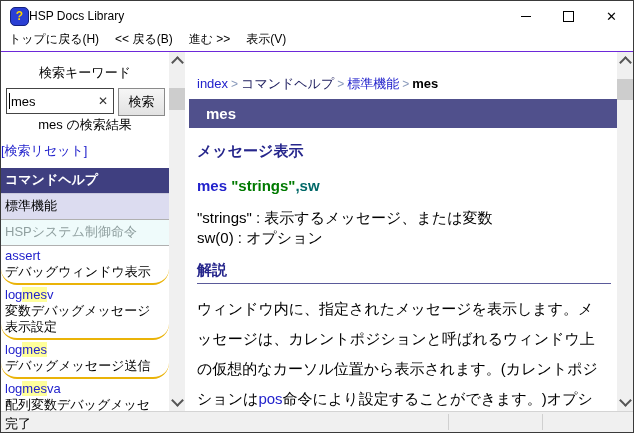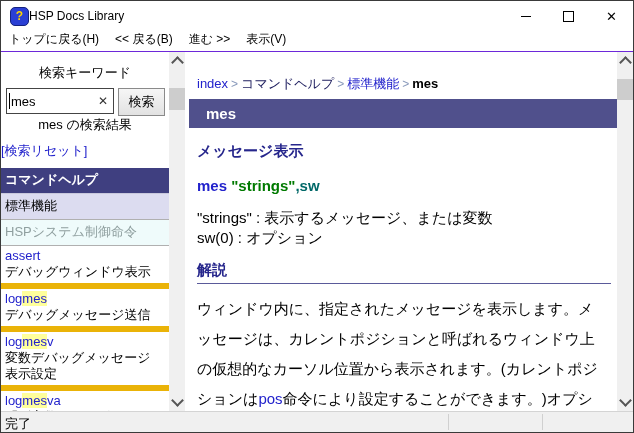--- a/index.html
+++ b/index.html
@@ -36,21 +36,21 @@
   .search-btn{width:47px;height:28px;margin-left:4px;box-sizing:border-box;border:1px solid #8a8a8a;
     background:linear-gradient(#f6f6f6,#e2e2e2);font-size:13px;font-family:inherit;padding:0;}
   .result-text{text-align:center;}
   .reset-link{margin-top:8px;text-align:left;color:var(--link);}
   .nav-list{margin-top:8px;}
   .nav-header{background:var(--sidebar-header);color:#fff;font-weight:bold;padding:3px 4px 4px;
     border-bottom:1px solid #c8c8dc;}
   .nav-row{padding:3px 4px 4px;border-bottom:1px solid #b0b0b0;}
   .nav-row.selected{background:var(--selected-bg);}
   .nav-row.muted{background:var(--muted-bg);color:var(--muted-text);}
-  .nav-entry{padding:2px 4px 3px;border-bottom:6px solid #eab308;line-height:16px;}
+  .nav-entry{padding:2px 4px 3px;border-bottom:2px solid #eab308;line-height:16px;border-radius:16px;}
   .entry-name .lnk{color:var(--link);}
   .entry-name .hl{color:var(--link);background:var(--highlight);}
   .entry-desc{color:#000;max-width:150px;}
   
   .vscroll{position:absolute;top:0;height:100%;width:16px;background:#f0f0f0;}
   .vscroll.left{left:168px;}
   .vscroll.right{right:0;}
   .scroll-arrow{position:absolute;left:0;width:16px;height:17px;display:flex;align-items:center;justify-content:center;}
   .scroll-arrow.top{top:0;}
   .scroll-arrow.bottom{bottom:0;}
@@ -137,27 +137,27 @@
         <div class="nav-header">コマンドヘルプ</div>
         <div class="nav-row selected">標準機能</div>
         <div class="nav-row muted">HSPシステム制御命令</div>
 
         <div class="nav-entry">
           <div class="entry-name"><span class="lnk">assert</span><span class="hl"></span><span class="lnk"></span></div>
           <div class="entry-desc">デバッグウィンドウ表示</div>
         </div>
 
         <div class="nav-entry">
+          <div class="entry-name"><span class="lnk">log</span><span class="hl">mes</span><span class="lnk">v</span></div>
+          <div class="entry-desc">変数デバッグメッセージ表示設定</div>
+        </div>
+
+        <div class="nav-entry">
           <div class="entry-name"><span class="lnk">log</span><span class="hl">mes</span><span class="lnk"></span></div>
           <div class="entry-desc">デバッグメッセージ送信</div>
-        </div>
-
-        <div class="nav-entry">
-          <div class="entry-name"><span class="lnk">log</span><span class="hl">mes</span><span class="lnk">v</span></div>
-          <div class="entry-desc">変数デバッグメッセージ表示設定</div>
         </div>
 
         <div class="nav-entry">
           <div class="entry-name"><span class="lnk">log</span><span class="hl">mes</span><span class="lnk">va</span></div>
           <div class="entry-desc">配列変数デバッグメッセージ表示設定</div>
         </div>
       </div>
     </div>
 
     <div class="vscroll left">

